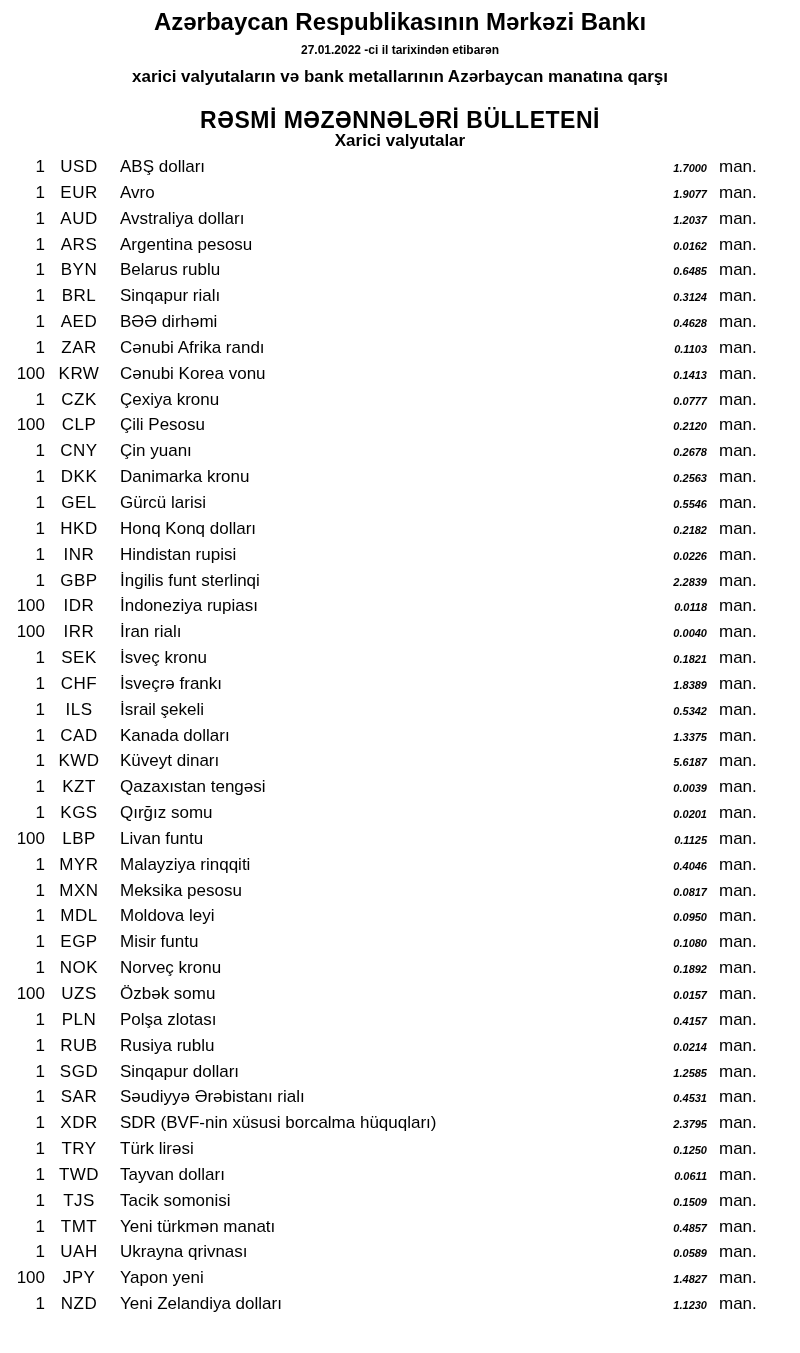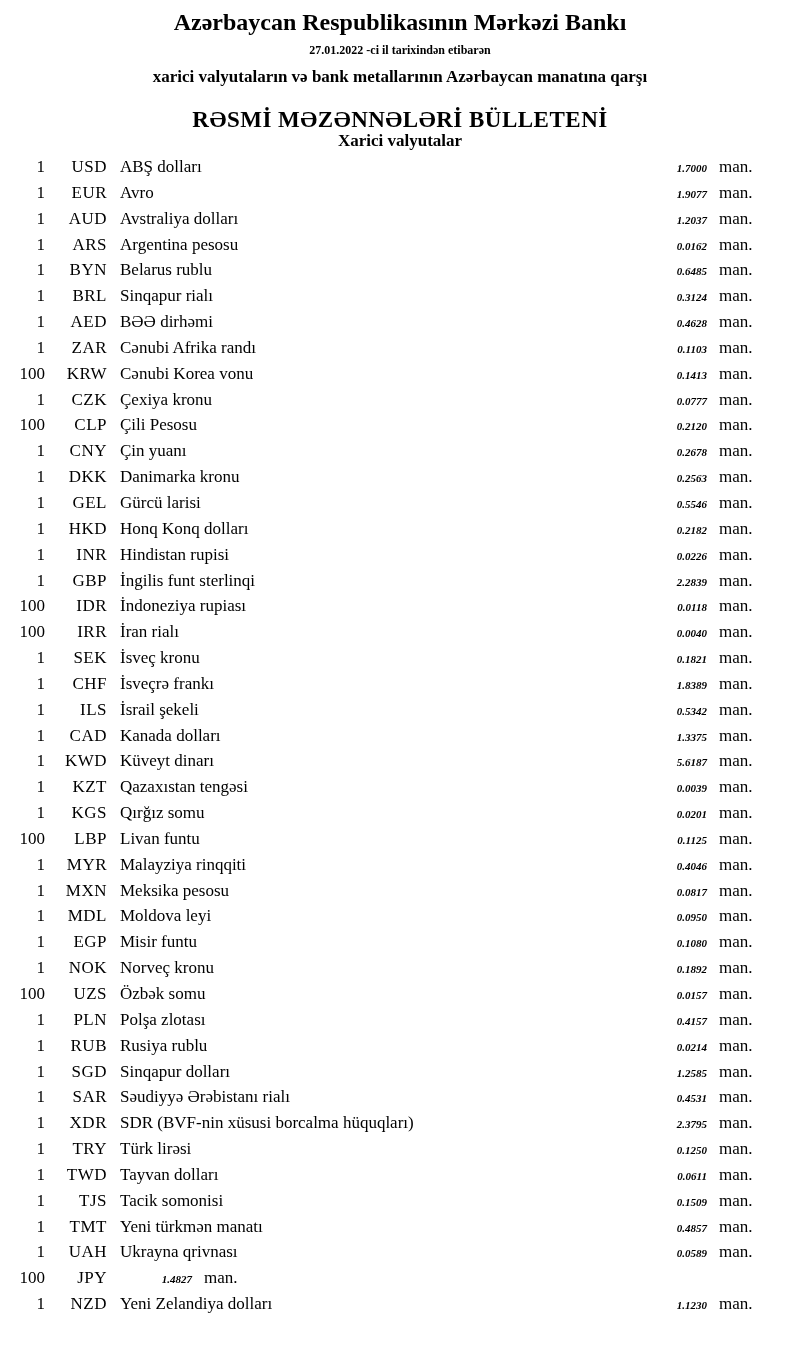--- a/index.html
+++ b/index.html
@@ -5,21 +5,21 @@
   html, body {
     margin: 0;
     padding: 0;
     background: #ffffff;
   }
   .page {
     width: 800px;
     height: 1353px;
     background: #ffffff;
     color: #000000;
-    font-family: Liberation Serif, serif;
+    font-family: Liberation Sans, sans-serif;
     overflow: hidden;
     box-sizing: border-box;
   }
   .title {
     text-align: center;
     font-weight: bold;
     font-size: 24px;
     line-height: 28px;
     margin-top: 8px;
   }
@@ -64,21 +64,21 @@
     box-sizing: border-box;
   }
   .qty {
     width: 45px;
     text-align: right;
     flex: 0 0 auto;
   }
   .code {
     width: 56px;
     margin-left: 6px;
-    text-align: right;
+    text-align: center;
     letter-spacing: 0.5px;
     flex: 0 0 auto;
   }
   .name {
     flex: 1 1 auto;
     margin-left: 13px;
     white-space: nowrap;
     overflow: hidden;
   }
   .rate {
@@ -448,20 +448,21 @@
     <span class="qty">1</span>
     <span class="code">UAH</span>
     <span class="name">Ukrayna qrivnası</span>
     <span class="rate">0.0589</span>
     <span class="unit">man.</span>
   </div>
 
   <div class="row">
     <span class="qty">100</span>
     <span class="code">JPY</span>
+    <span class="name">Yapon yeni</span>
     <span class="rate">1.4827</span>
     <span class="unit">man.</span>
   </div>
 
   <div class="row">
     <span class="qty">1</span>
     <span class="code">NZD</span>
     <span class="name">Yeni Zelandiya dolları</span>
     <span class="rate">1.1230</span>
     <span class="unit">man.</span>

